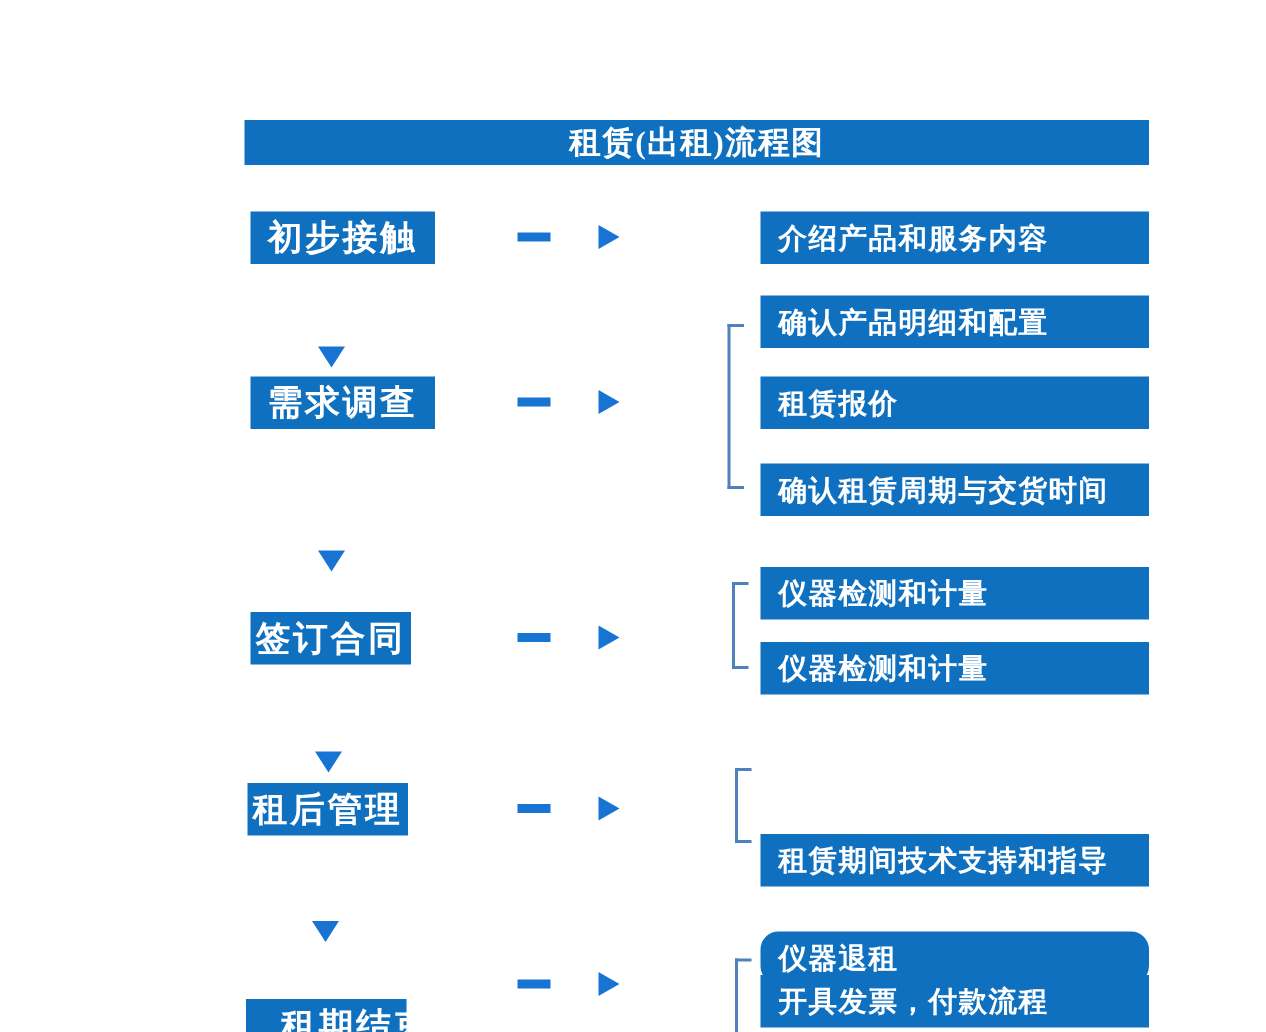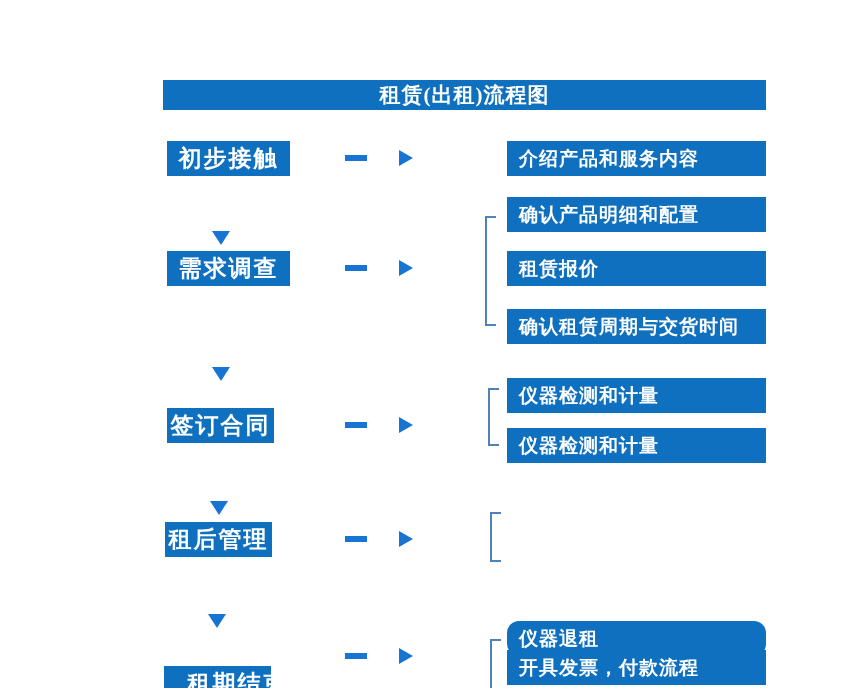--- a/index.html
+++ b/index.html
@@ -136,16 +136,17 @@
   <div class="bracket" style="left:424px; top:324px; height:58px;"></div>
   <div class="bracket" style="left:426px; top:448px; height:50px;"></div>
   <div class="bracket" style="left:426px; top:575px; height:53px;"></div>
 
   <div class="detail-box" style="top:77px;">介绍产品和服务内容</div>
   <div class="detail-box" style="top:133px;">确认产品明细和配置</div>
   <div class="detail-box" style="top:187px;">租赁报价</div>
   <div class="detail-box" style="top:245px;">确认租赁周期与交货时间</div>
   <div class="detail-box" style="top:314px;">仪器检测和计量</div>
   <div class="detail-box" style="top:364px;">仪器检测和计量</div>
+  <div class="detail-box" style="top:492px;">租赁期间技术支持和指导</div>
   <div class="detail-box" style="top:557px;border-radius:12px;">仪器退租</div>
   <div class="detail-box" style="top:586px;">开具发票，付款流程</div>
 
 </div>
 
 </body></html>

